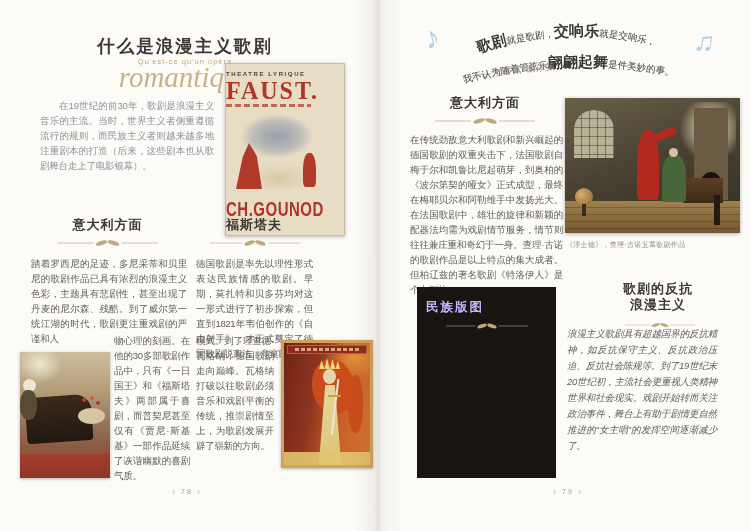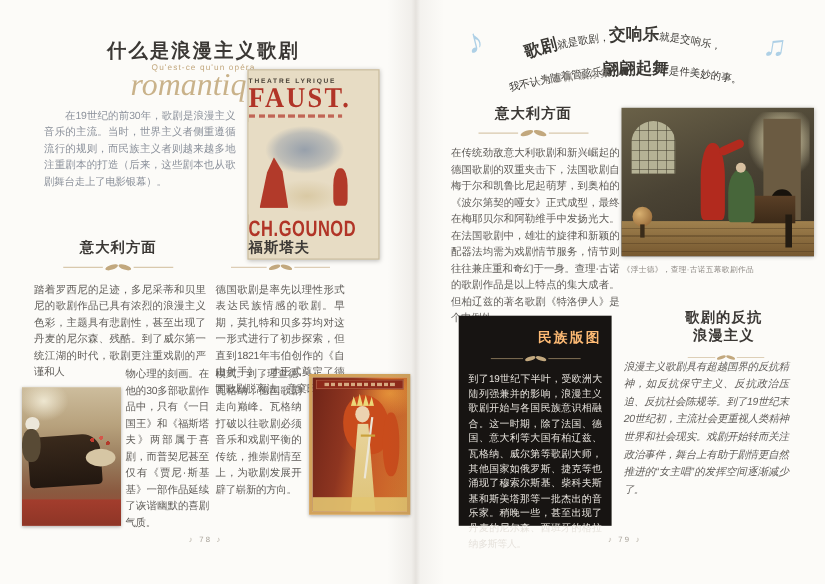--- a/index.html
+++ b/index.html
@@ -129,21 +129,21 @@
     border-radius:10px 10px 0 0;}
   .st-vision{position:absolute;right:4px;top:4px;width:56px;height:60px;
     background:radial-gradient(ellipse at 55% 45%,rgba(244,240,214,.95) 0%,rgba(230,220,180,.5) 42%,transparent 72%);}
   .st-vision-fig{position:absolute;right:24px;top:16px;width:11px;height:24px;border-radius:45%;background:#e8ddba;}
   .st-lectern{position:absolute;right:20px;bottom:8px;width:6px;height:30px;background:#241c12;}
   .st-caption{left:566px;top:240px;width:178px;font-size:7px;color:var(--muted);letter-spacing:.3px;}
 
   
   .black-box{left:417px;top:287px;width:139px;height:191px;background:var(--box_bg);box-sizing:border-box;
     padding:12px 9px 0 9px;}
-  .bb-h{font-size:12.5px;font-weight:bold;color:#fdba74;text-align:right;letter-spacing:2px;}
+  .bb-h{font-size:12.5px;font-weight:bold;color:#c4b5fd;text-align:left;letter-spacing:2px;}
   .bb-flourish{width:82px;margin:5px auto 7px auto;}
   .bb-body{font-size:9px;line-height:13.6px;color:var(--box_text);text-align:justify;letter-spacing:-0.3px;}
 
   
   .resist-h{left:583px;top:281px;width:150px;line-height:16px;}
   .resist-flourish{left:625px;top:320px;width:70px;}
   .resist-b{left:567px;top:326px;width:150px;line-height:16px;font-style:italic;}
 
   .flo-small{width:100%;height:10px;}
 </style>
@@ -272,21 +272,20 @@
   <div class="abs black-box">
     <div class="bb-h">民族版图</div>
     <div class="bb-flourish">
       <svg class="flourish flo-small" viewBox="0 0 100 10">
         <line x1="0" y1="5" x2="36" y2="5" stroke="currentColor" stroke-width="0.7"></line>
         <line x1="64" y1="5" x2="100" y2="5" stroke="currentColor" stroke-width="0.7"></line>
         <ellipse cx="44" cy="5" rx="6" ry="2.2" transform="rotate(-18 44 5)" fill="currentColor"></ellipse>
         <ellipse cx="56" cy="5" rx="6" ry="2.2" transform="rotate(18 56 5)" fill="currentColor"></ellipse>
       </svg>
     </div>
-    <div class="bb-body">到了19世纪下半叶，受欧洲大陆列强兼并的影响，浪漫主义歌剧开始与各国民族意识相融合。这一时期，除了法国、德国、意大利等大国有柏辽兹、瓦格纳、威尔第等歌剧大师，其他国家如俄罗斯、捷克等也涌现了穆索尔斯基、柴科夫斯基和斯美塔那等一批杰出的音乐家。稍晚一些，甚至出现了丹麦的尼尔森、西班牙的格拉纳多斯等人。</div>
   </div>
 
   <div class="abs resist-h">
     <div class="sec-h">歌剧的反抗</div>
     <div class="sec-h">浪漫主义</div>
   </div>
   <div class="abs resist-flourish">
     <svg class="flourish flo-small" viewBox="0 0 100 10">
       <line x1="0" y1="5" x2="36" y2="5" stroke="currentColor" stroke-width="0.7"></line>
       <line x1="64" y1="5" x2="100" y2="5" stroke="currentColor" stroke-width="0.7"></line>

